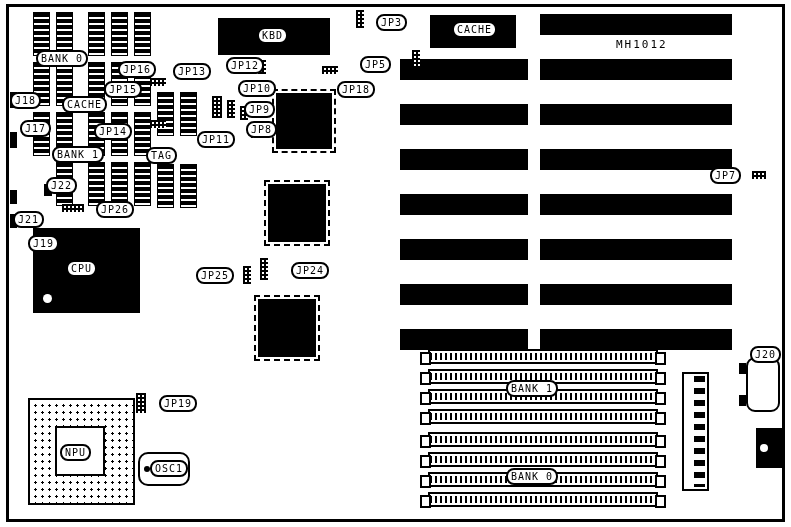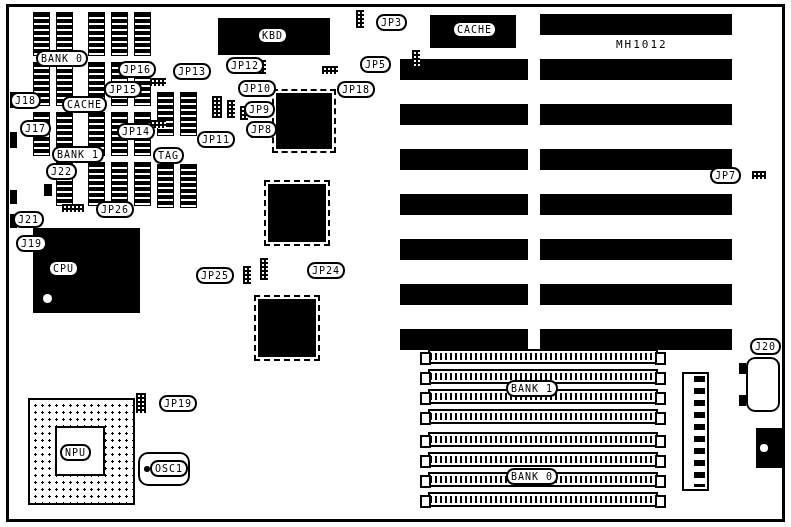--- a/index.html
+++ b/index.html
@@ -72,48 +72,48 @@
   <div class="dip" style="left:134px;top:162px"></div>
 
   <div class="dip" style="left:157px;top:92px"></div>
   <div class="dip" style="left:180px;top:92px"></div>
   <div class="dip" style="left:157px;top:164px"></div>
   <div class="dip" style="left:180px;top:164px"></div>
 
   <span class="lbl" style="left:36px;top:50px">BANK 0</span>
   <span class="lbl" style="left:62px;top:96px">CACHE</span>
   <span class="lbl" style="left:52px;top:146px">BANK 1</span>
-  <span class="lbl" style="left:153px;top:147px">TAG</span>
+  <span class="lbl" style="left:146px;top:147px">TAG</span>
 
   <div class="blk" style="left:10px;top:92px;width:7px;height:16px"></div>
   <div class="blk" style="left:10px;top:132px;width:7px;height:16px"></div>
   <div class="blk" style="left:10px;top:190px;width:7px;height:14px"></div>
   <div class="blk" style="left:10px;top:214px;width:7px;height:14px"></div>
   <div class="blk" style="left:44px;top:184px;width:8px;height:12px"></div>
   <span class="lbl" style="left:10px;top:92px">J18</span>
   <span class="lbl" style="left:20px;top:120px">J17</span>
-  <span class="lbl" style="left:46px;top:163px">J22</span>
+  <span class="lbl" style="left:46px;top:177px">J22</span>
   <span class="lbl" style="left:13px;top:211px">J21</span>
-  <span class="lbl" style="left:16px;top:235px">J19</span>
+  <span class="lbl" style="left:28px;top:235px">J19</span>
 
   <div class="pins" style="left:150px;top:78px;width:16px;height:8px"></div>
   <div class="pins" style="left:150px;top:120px;width:16px;height:8px"></div>
   <div class="pins" style="left:212px;top:96px;width:10px;height:22px"></div>
   <div class="pins" style="left:227px;top:100px;width:8px;height:18px"></div>
   <div class="pins" style="left:240px;top:106px;width:8px;height:14px"></div>
   <div class="pins" style="left:251px;top:122px;width:8px;height:16px"></div>
   <div class="pins" style="left:258px;top:60px;width:8px;height:14px"></div>
 
   <span class="lbl" style="left:118px;top:61px">JP16</span>
   <span class="lbl" style="left:173px;top:63px">JP13</span>
   <span class="lbl" style="left:226px;top:57px">JP12</span>
   <span class="lbl" style="left:104px;top:81px">JP15</span>
   <span class="lbl" style="left:238px;top:80px">JP10</span>
   <span class="lbl" style="left:244px;top:101px">JP9</span>
-  <span class="lbl" style="left:117px;top:123px">JP14</span>
+  <span class="lbl" style="left:94px;top:123px">JP14</span>
   <span class="lbl" style="left:197px;top:131px">JP11</span>
   <span class="lbl" style="left:246px;top:121px">JP8</span>
 
   <div class="blk" style="left:218px;top:18px;width:112px;height:37px"></div>
   <span class="lbl" style="left:257px;top:27px">KBD</span>
 
   <div class="pins" style="left:356px;top:10px;width:8px;height:18px"></div>
   <span class="lbl" style="left:376px;top:14px">JP3</span>
   <div class="pins" style="left:412px;top:50px;width:8px;height:16px"></div>
   <span class="lbl" style="left:360px;top:56px">JP5</span>
@@ -121,28 +121,28 @@
   <span class="lbl" style="left:337px;top:81px">JP18</span>
 
   <div class="blk" style="left:430px;top:15px;width:86px;height:33px"></div>
   <span class="lbl" style="left:452px;top:21px">CACHE</span>
 
   <div class="qfp" style="left:276px;top:93px;width:56px;height:56px"></div>
   <div class="qfp" style="left:268px;top:184px;width:58px;height:58px"></div>
   <div class="qfp" style="left:258px;top:299px;width:58px;height:58px"></div>
 
   <div class="cpu"></div>
-  <span class="lbl" style="left:48px;top:260px">CPU</span>
+  <span class="lbl" style="left:66px;top:260px">CPU</span>
 
   <div class="pins" style="left:62px;top:204px;width:22px;height:8px"></div>
   <span class="lbl" style="left:96px;top:201px">JP26</span>
   <span class="lbl" style="left:196px;top:267px">JP25</span>
   <div class="pins" style="left:243px;top:266px;width:8px;height:18px"></div>
   <div class="pins" style="left:260px;top:258px;width:8px;height:22px"></div>
-  <span class="lbl" style="left:307px;top:262px">JP24</span>
+  <span class="lbl" style="left:291px;top:262px">JP24</span>
 
   <div class="slot" style="left:540px;top:14px;width:192px"></div>
   <div class="slot" style="left:540px;top:59px;width:192px"></div>
   <div class="slot" style="left:540px;top:104px;width:192px"></div>
   <div class="slot" style="left:540px;top:149px;width:192px"></div>
   <div class="slot" style="left:540px;top:194px;width:192px"></div>
   <div class="slot" style="left:540px;top:239px;width:192px"></div>
   <div class="slot" style="left:540px;top:284px;width:192px"></div>
   <div class="slot" style="left:540px;top:329px;width:192px"></div>
 
@@ -163,21 +163,21 @@
   <div class="simm" style="top:409px"></div>
   <div class="simm" style="top:432px"></div>
   <div class="simm" style="top:452px"></div>
   <div class="simm" style="top:472px"></div>
   <div class="simm" style="top:492px"></div>
   <span class="lbl" style="left:506px;top:380px">BANK 1</span>
   <span class="lbl" style="left:506px;top:468px">BANK 0</span>
 
   <div class="ladder"></div>
 
-  <span class="lbl" style="left:750px;top:338px">J20</span>
+  <span class="lbl" style="left:750px;top:346px">J20</span>
   <div class="j20c"></div>
 
   <div class="din"></div>
 
   <div class="pga"></div>
   <div class="pga-center"></div>
   <span class="lbl" style="left:60px;top:444px">NPU</span>
 
   <div class="pins" style="left:136px;top:393px;width:10px;height:20px"></div>
   <span class="lbl" style="left:159px;top:395px">JP19</span>

